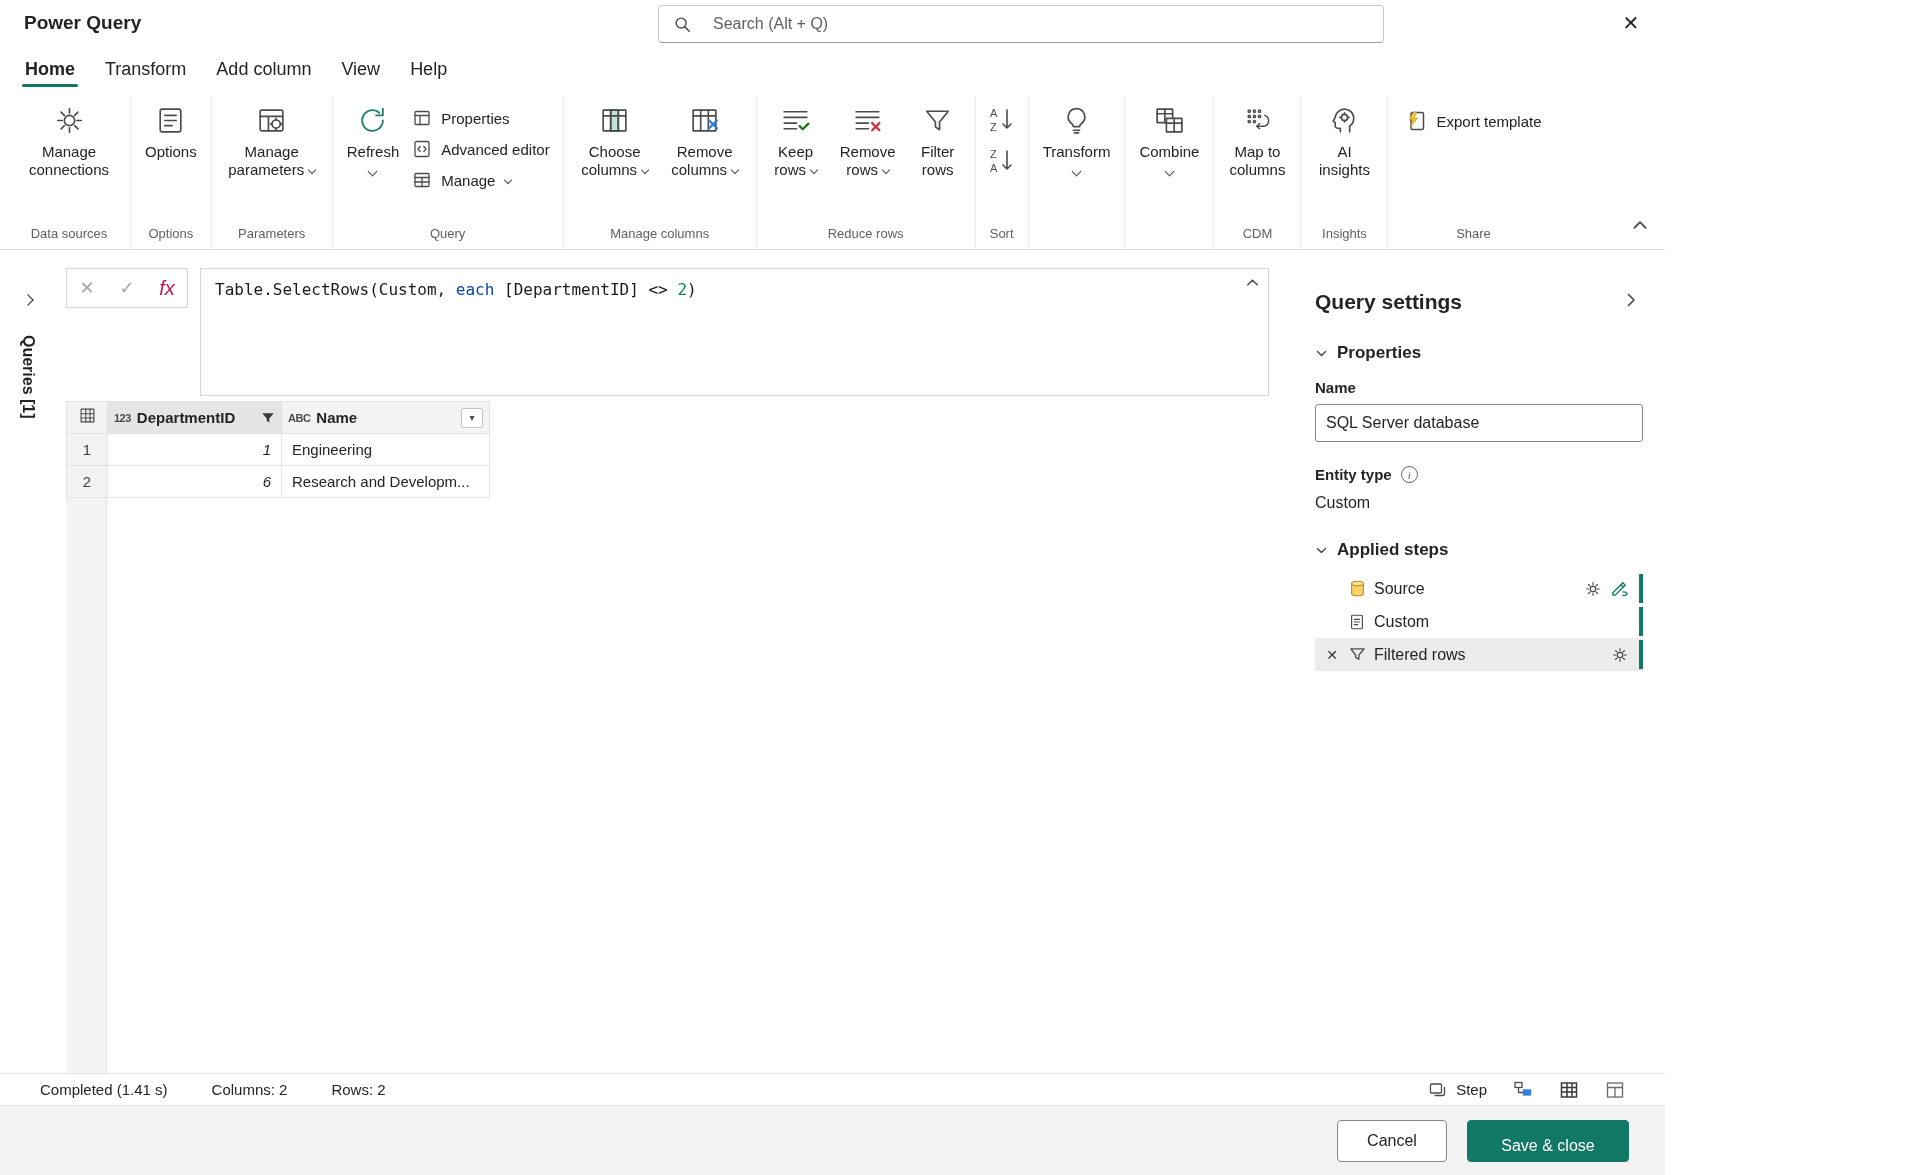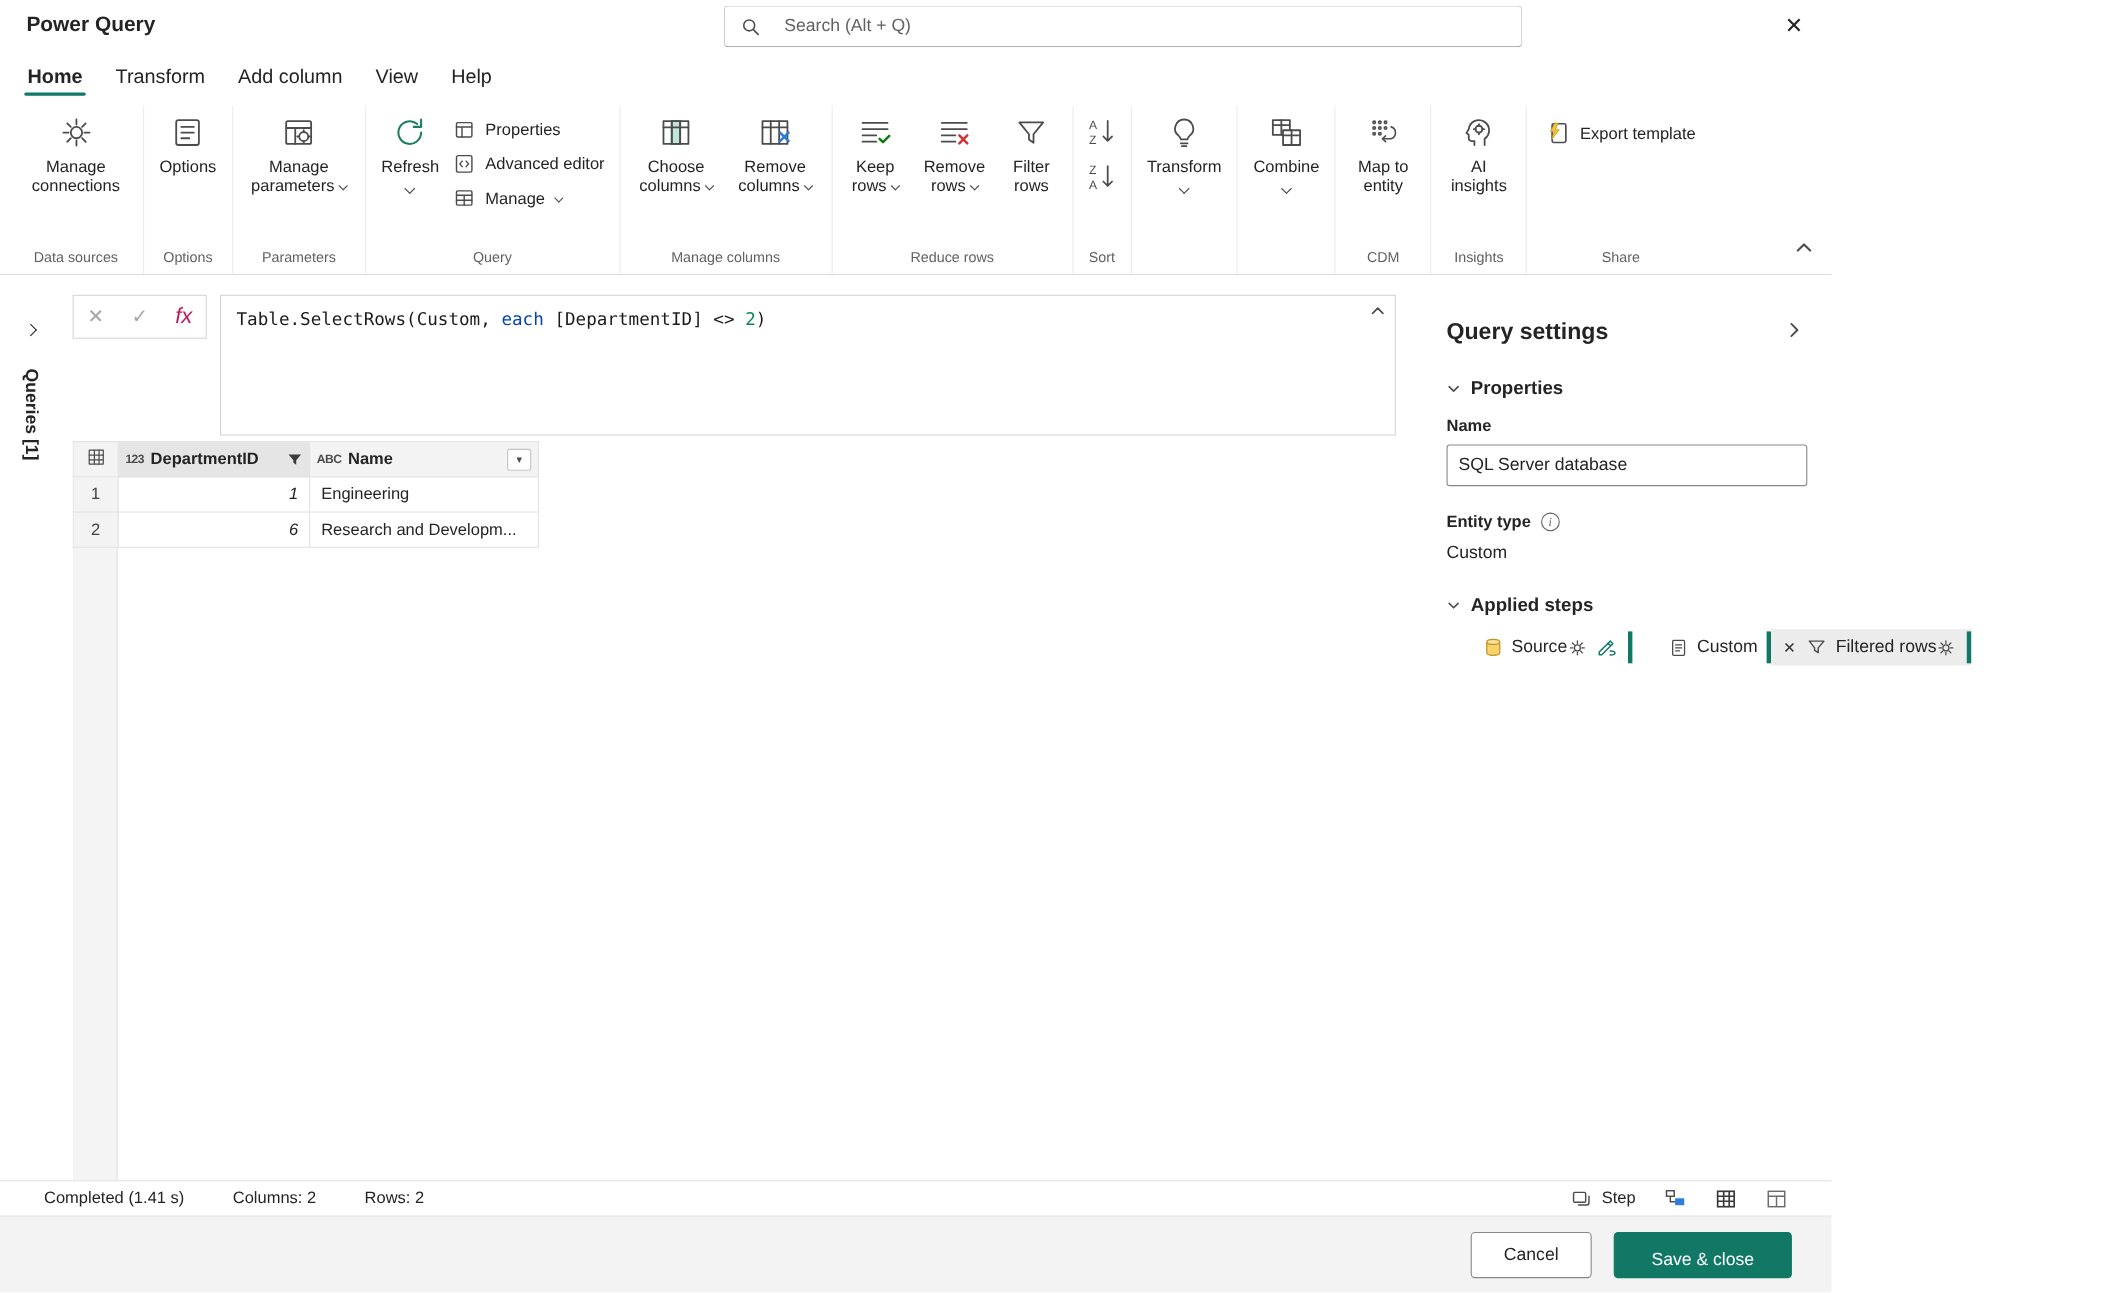--- a/index.html
+++ b/index.html
@@ -102,21 +102,21 @@
     cursor:pointer; font-family:inherit; }
   .section-header .stext { font-size:17px; font-weight:700; color:#242424; }
   .field-label { font-size:15px; font-weight:700; margin:16px 0 8px; }
   .name-input { width:100%; height:38px; border:1px solid #8a8886; border-radius:3px; padding:0 10px;
     font-size:16px; font-family:inherit; color:#242424; background:#fff; }
   .entity-row { display:flex; align-items:center; gap:9px; margin-top:24px; }
   .entity-label { font-size:15px; font-weight:700; }
   .info-icon { width:17px; height:17px; border-radius:50%; border:1.3px solid #616161; color:#616161;
     font-size:11px; font-style:italic; font-family:"Liberation Serif", serif; display:flex; align-items:center; justify-content:center; cursor:pointer; }
   .entity-value { margin-top:11px; font-size:16px; }
-  .steps { margin-top:12px; display:flex; }
+  .steps { margin-top:12px; display:flex; flex-direction:column; }
   .step-row { display:flex; align-items:center; height:33px; position:relative; padding-left:4px; padding-right:12px;
     font-size:16px; color:#242424; cursor:pointer; }
   .step-row.selected { background:#ececec; }
   .step-x { width:26px; flex:0 0 auto; display:flex; align-items:center; justify-content:center; }
   .step-x button { background:none; border:none; cursor:pointer; font-size:14px; color:#333; }
   .step-icon { width:24px; flex:0 0 auto; display:flex; align-items:center; justify-content:center; margin-right:5px; }
   .step-label { flex:1 1 auto; white-space:nowrap; overflow:hidden; }
   .step-actions { display:flex; align-items:center; gap:8px; margin-right:2px; }
   .step-actions button { background:none; border:none; cursor:pointer; display:flex; align-items:center; }
   .step-bar { position:absolute; right:0; top:2px; bottom:2px; width:4px; background:#117865; }
@@ -351,21 +351,21 @@
               <circle cx="13" cy="7" r="1.1"></circle>
               <circle cx="18" cy="7" r="1.1"></circle>
               <circle cx="8" cy="12" r="1.1"></circle>
               <circle cx="13" cy="12" r="1.1"></circle>
               <circle cx="18" cy="12" r="1.1"></circle>
               <circle cx="8" cy="17" r="1.1"></circle>
               <circle cx="13" cy="17" r="1.1"></circle>
               <path d="M23 11c5 1.5 5 9 0 10.5h-7.5"></path>
               <path d="M18 19l-2.7 2.5 2.7 2.5"></path>
             </svg>
-          <span class="rlabel" style="max-width:58px;">Map to entity</span>
+          <span class="rlabel" style="max-width:58px;">Map to columns</span>
         </button>
       </div>
       <div class="rgroup-label">CDM</div>
     </div>
 
     <div class="rgroup">
       <div class="rgroup-buttons">
         <button class="rbtn">
           <svg class="ic" width="33" height="33" viewBox="0 0 32 32">
               <path d="M12 27v-3.5H9.5A2.5 2.5 0 0 1 7 21v-3l-2-1.5L7 13a9 9 0 1 1 14 8.5V27"></path>

